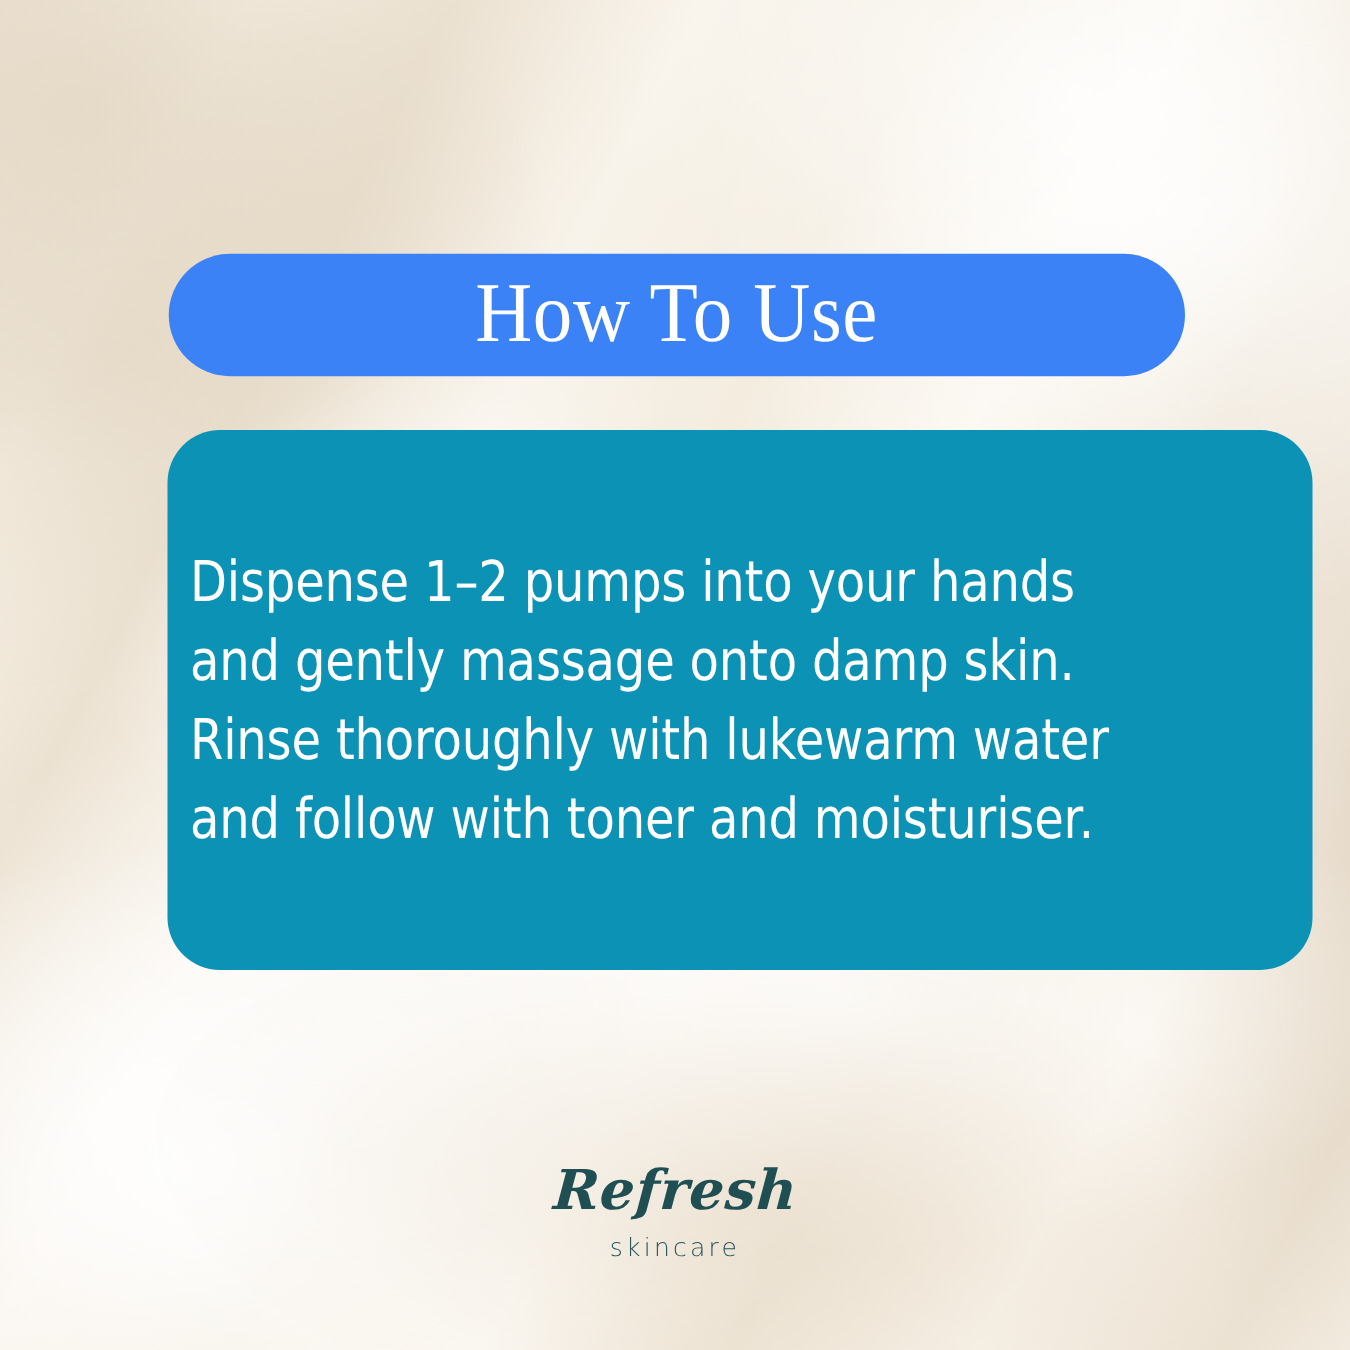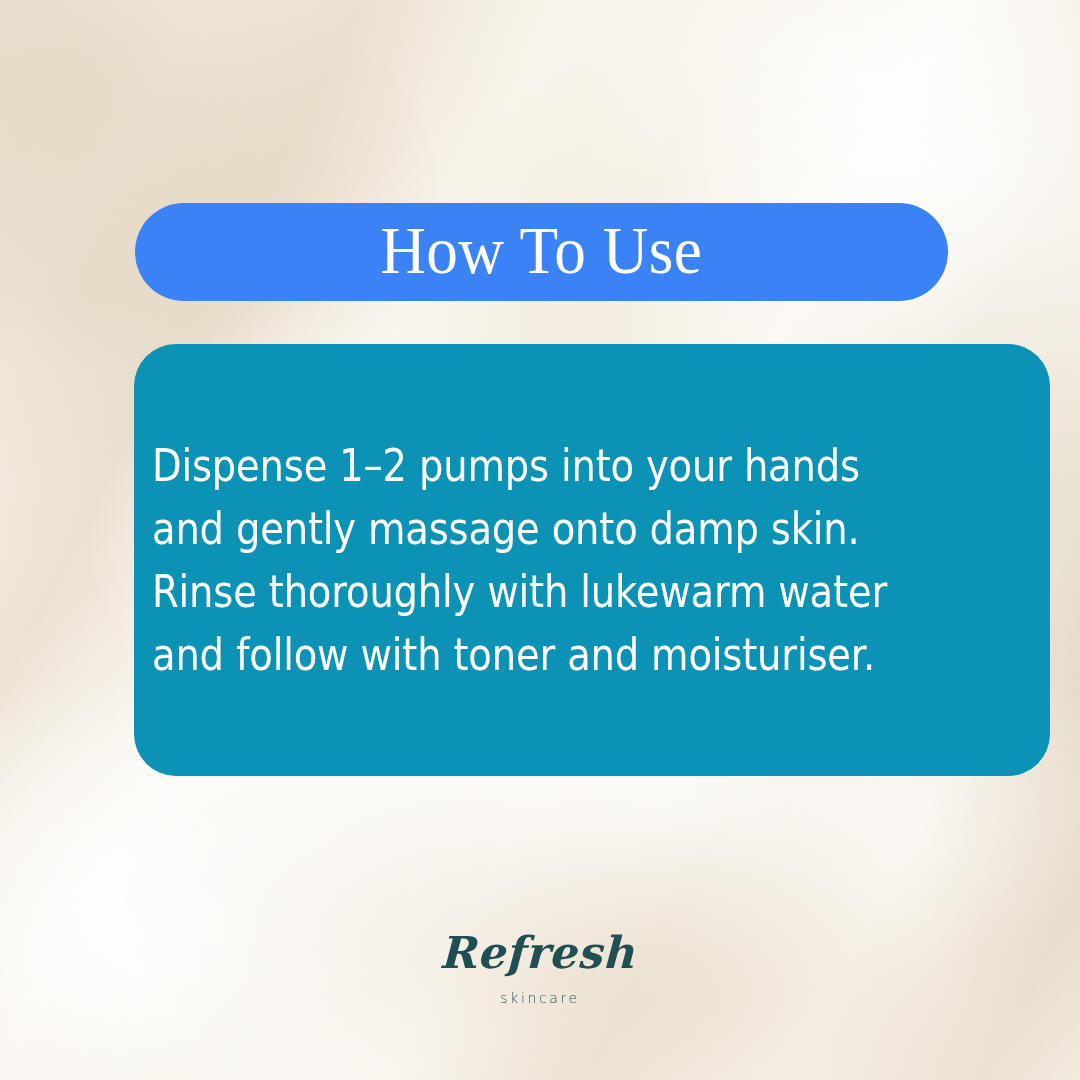--- a/index.html
+++ b/index.html
@@ -160,21 +160,21 @@
     font-weight: 700;
     font-size: 44px;
     line-height: 50px;
     color: #1f4e53;
     letter-spacing: 0.5px;
     transform: skewX(-4deg);
   }
   .brand-sub {
     font-family: "DejaVu Sans", "Liberation Sans", sans-serif;
     font-weight: 300;
-    font-size: 14px;
+    font-size: 20px;
     line-height: 28px;
     color: #27565b;
     letter-spacing: 2.6px;
     margin-top: 6px;
   }
 </style>
 </head>
 <body>
 
 <div class="poster">

